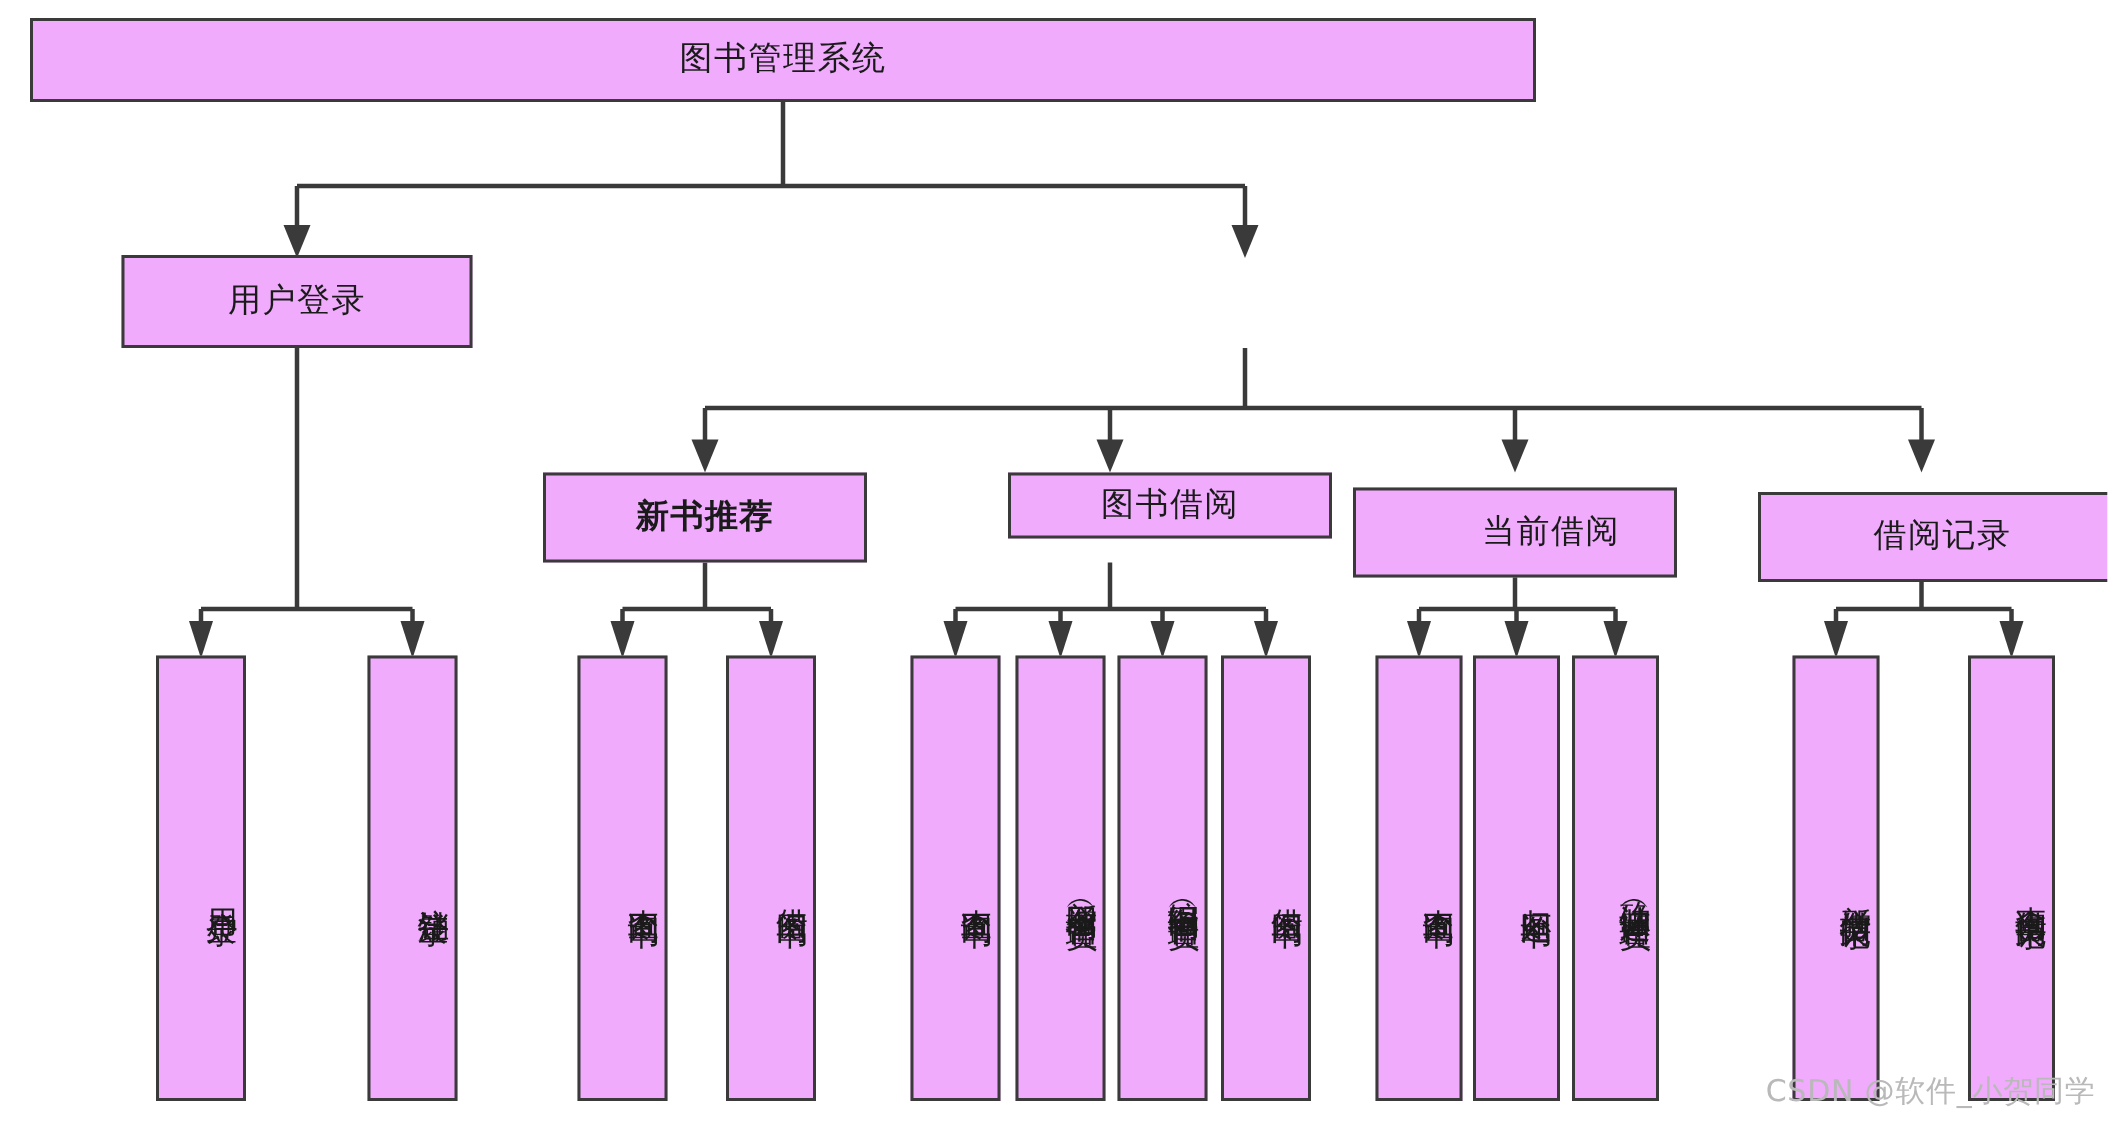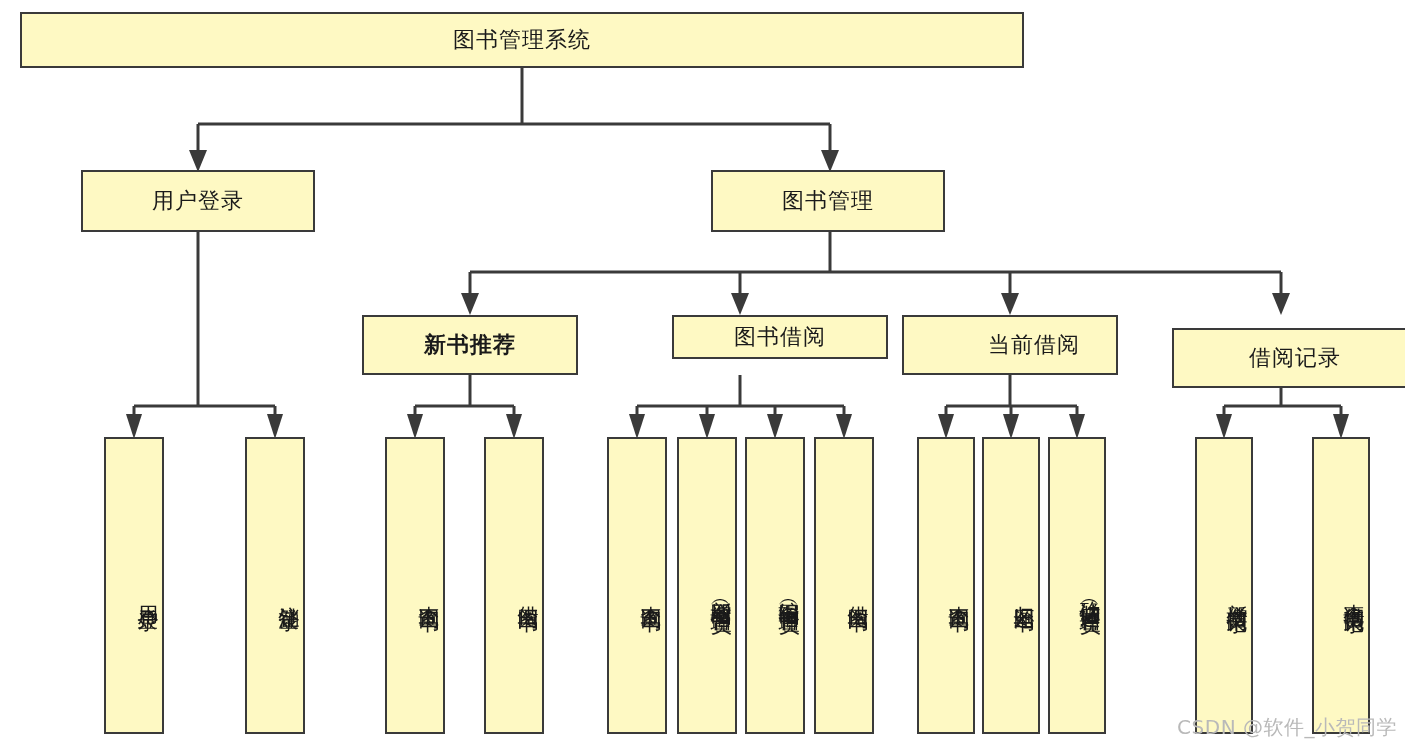--- a/index.html
+++ b/index.html
@@ -17,21 +17,21 @@
   }
   #edges{
     position:absolute;
     left:0; top:0;
     width:1405px; height:747px;
     pointer-events:none;
   }
   .node{
     position:absolute;
     box-sizing:border-box;
-    background:#fef9c3;
+    background:#f0abfc;
     border:2px solid #3a3a3a;
     display:flex;
     align-items:center;
     justify-content:center;
     color:#1a1a1a;
     z-index:2;
   }
   .node.horiz{
     font-size:22px;
     line-height:1.2;
@@ -147,33 +147,30 @@
   </svg>
 
   <div class="node horiz" style="left:20px; top:12px; width:1004px; height:56px;">
     <span>图书管理系统</span>
   </div>
 
   <div class="node horiz" style="left:81px; top:170px; width:234px; height:62px;">
     <span>用户登录</span>
   </div>
 
-  <div class="node horiz" style="left:711px; top:170px; width:234px; height:62px;">
-    <span>图书管理</span>
-  </div>
 
   <div class="node horiz" style="left:362px; top:315px; width:216px; height:60px;font-weight:bold;">
     <span>新书推荐</span>
   </div>
 
   <div class="node horiz" style="left:632px; top:315px; width:216px; height:44px;margin-left:40px;">
     <span>图书借阅</span>
   </div>
 
-  <div class="node horiz" style="left:902px; top:315px; width:216px; height:60px;padding-left:48px;">
+  <div class="node horiz" style="left:902px; top:325px; width:216px; height:60px;padding-left:48px;">
     <span>当前借阅</span>
   </div>
 
   <div class="node horiz" style="left:1172px; top:328px; width:246px; height:60px;">
     <span>借阅记录</span>
   </div>
 
   <div class="node vert" style="left:104px; top:437px; width:60px; height:297px;">
     <span>用户登录</span>
   </div>

